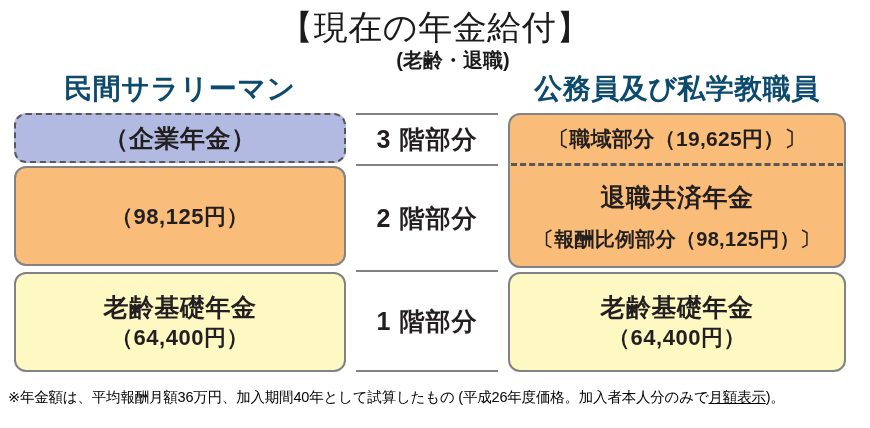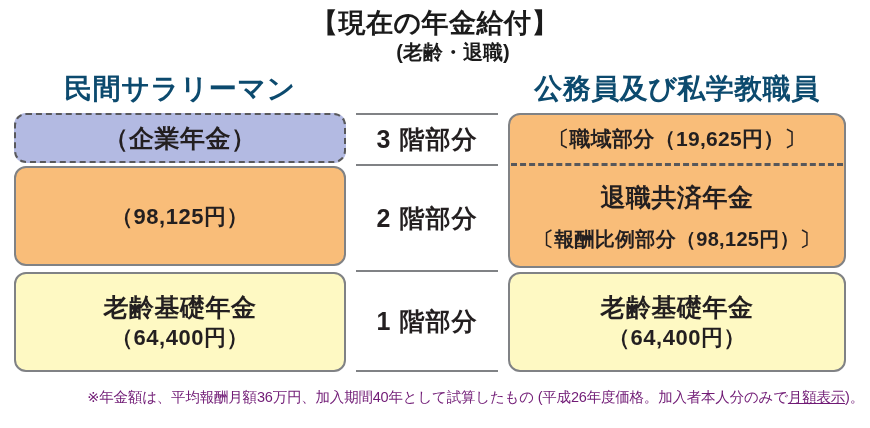--- a/index.html
+++ b/index.html
@@ -18,22 +18,22 @@
 
   
   #title-block {
     position: absolute;
     top: 8px;
     left: 0;
     width: 870px;
     text-align: center;
   }
   #title-main {
-    font-size: 27px;
-    font-weight: bold;
+    font-size: 34px;
+    font-weight: normal;
     letter-spacing: 0.5px;
     line-height: 1.15;
     color: #1b1b1b;
   }
   #title-sub {
     font-size: 20px;
     font-weight: bold;
     line-height: 1.2;
     margin-top: 1px;
     color: #1b1b1b;
@@ -164,24 +164,23 @@
   #tier-1 { top: 159px; height: 100px; border-bottom: 2px solid #808285; }
 
   
   #footnote {
     position: absolute;
     left: 8px;
     top: 388px;
     width: 856px;
     font-size: 14.5px;
     line-height: 1.3;
-    color: #701a75;
+    color: #000000;
     white-space: nowrap;
     letter-spacing: -0.2px;
-    text-align: right;
   }
   #footnote .underline { text-decoration: underline; }
 </style>
 </head>
 <body>
 
 <div id="title-block">
   <div id="title-main">【現在の年金給付】</div>
   <div id="title-sub">(老齢・退職)</div>
 </div>

